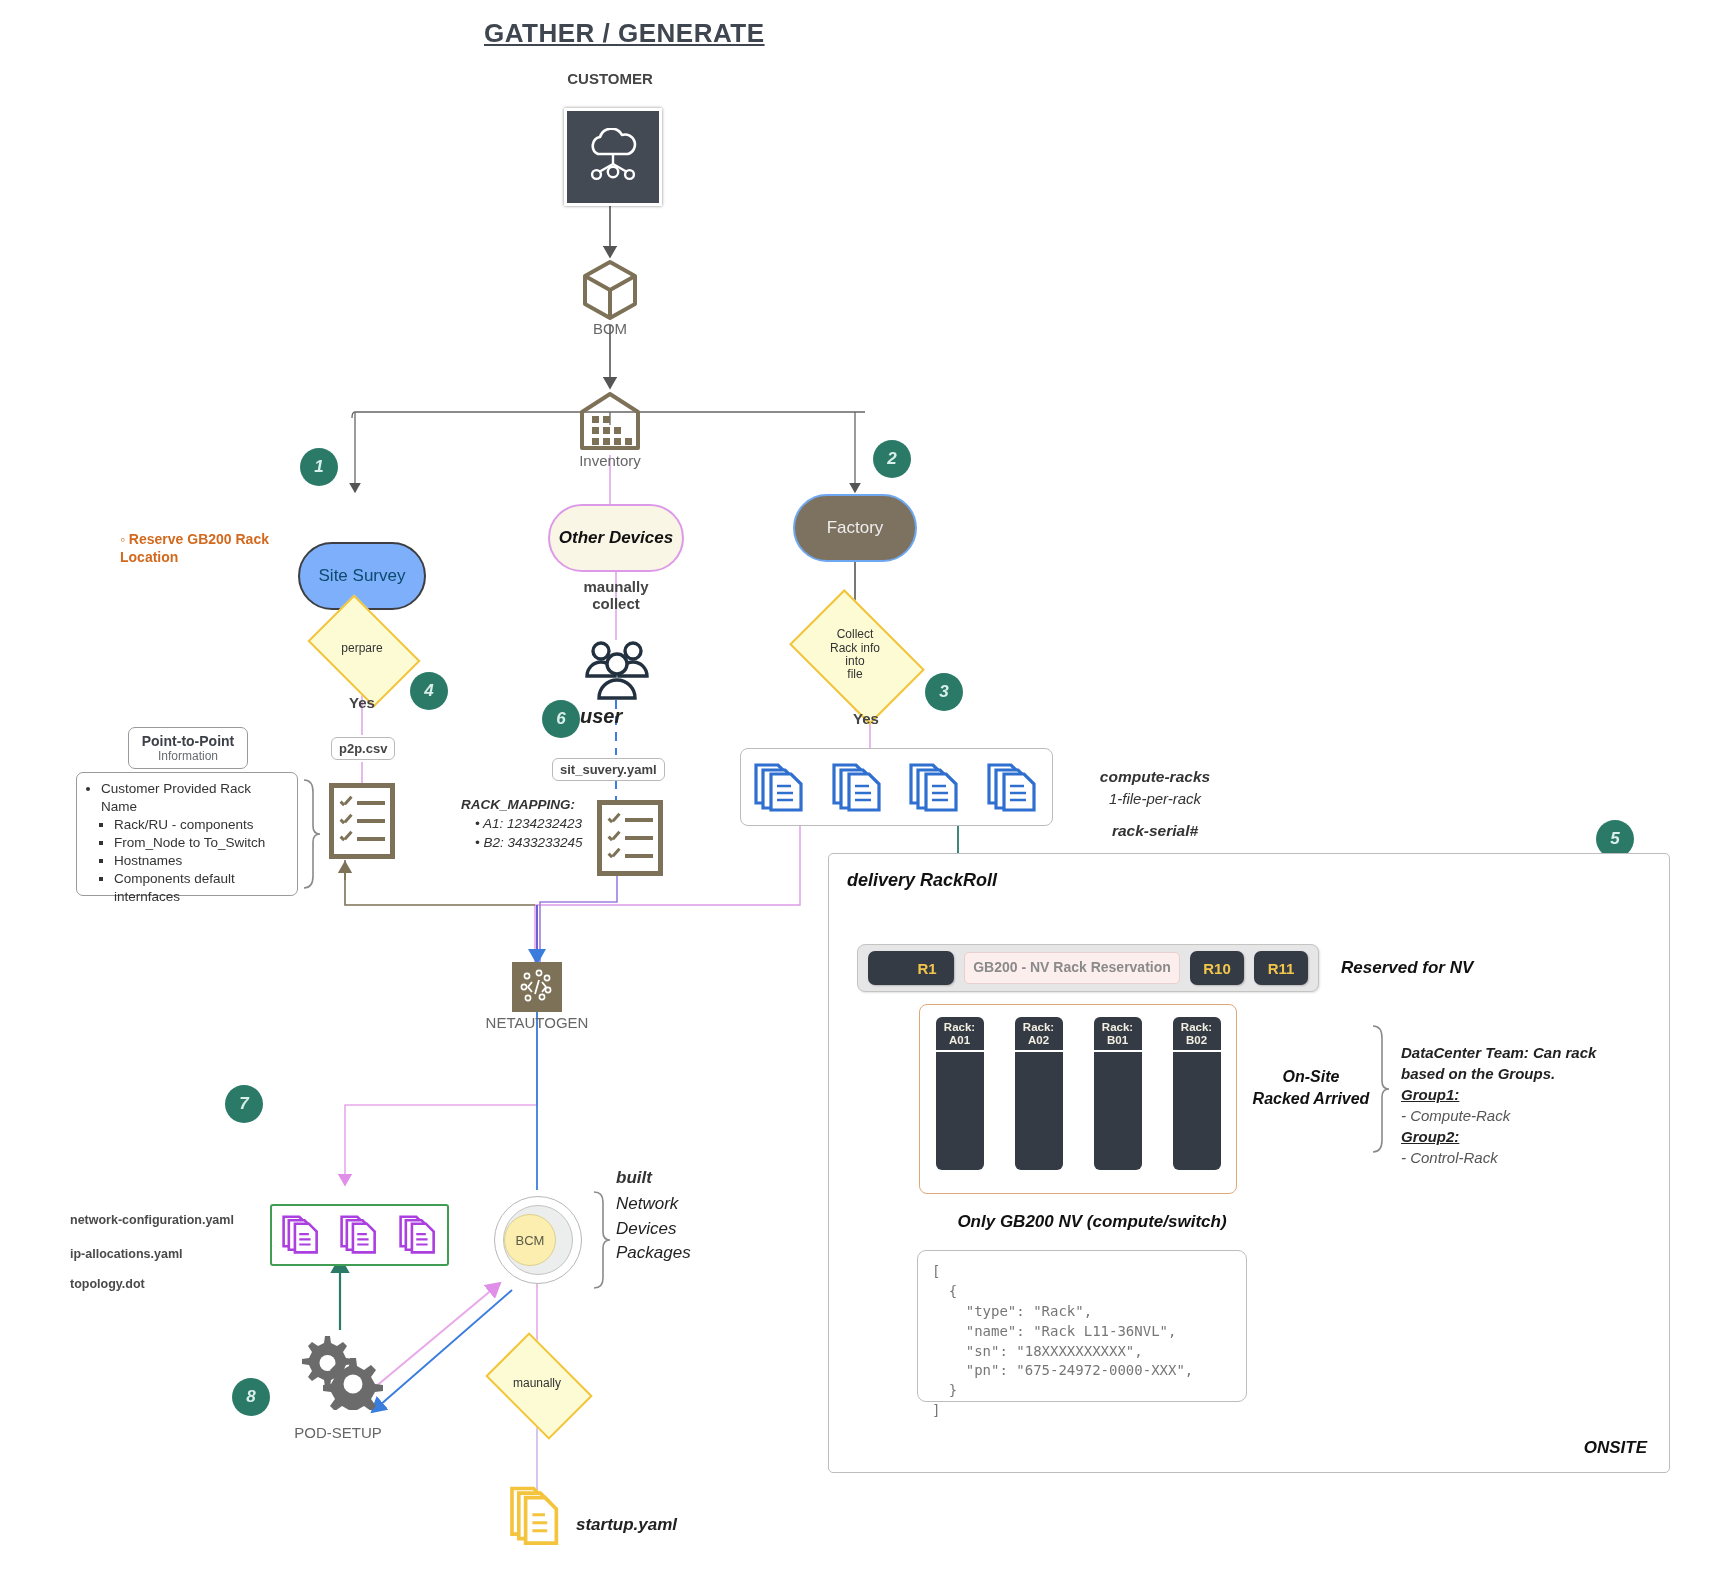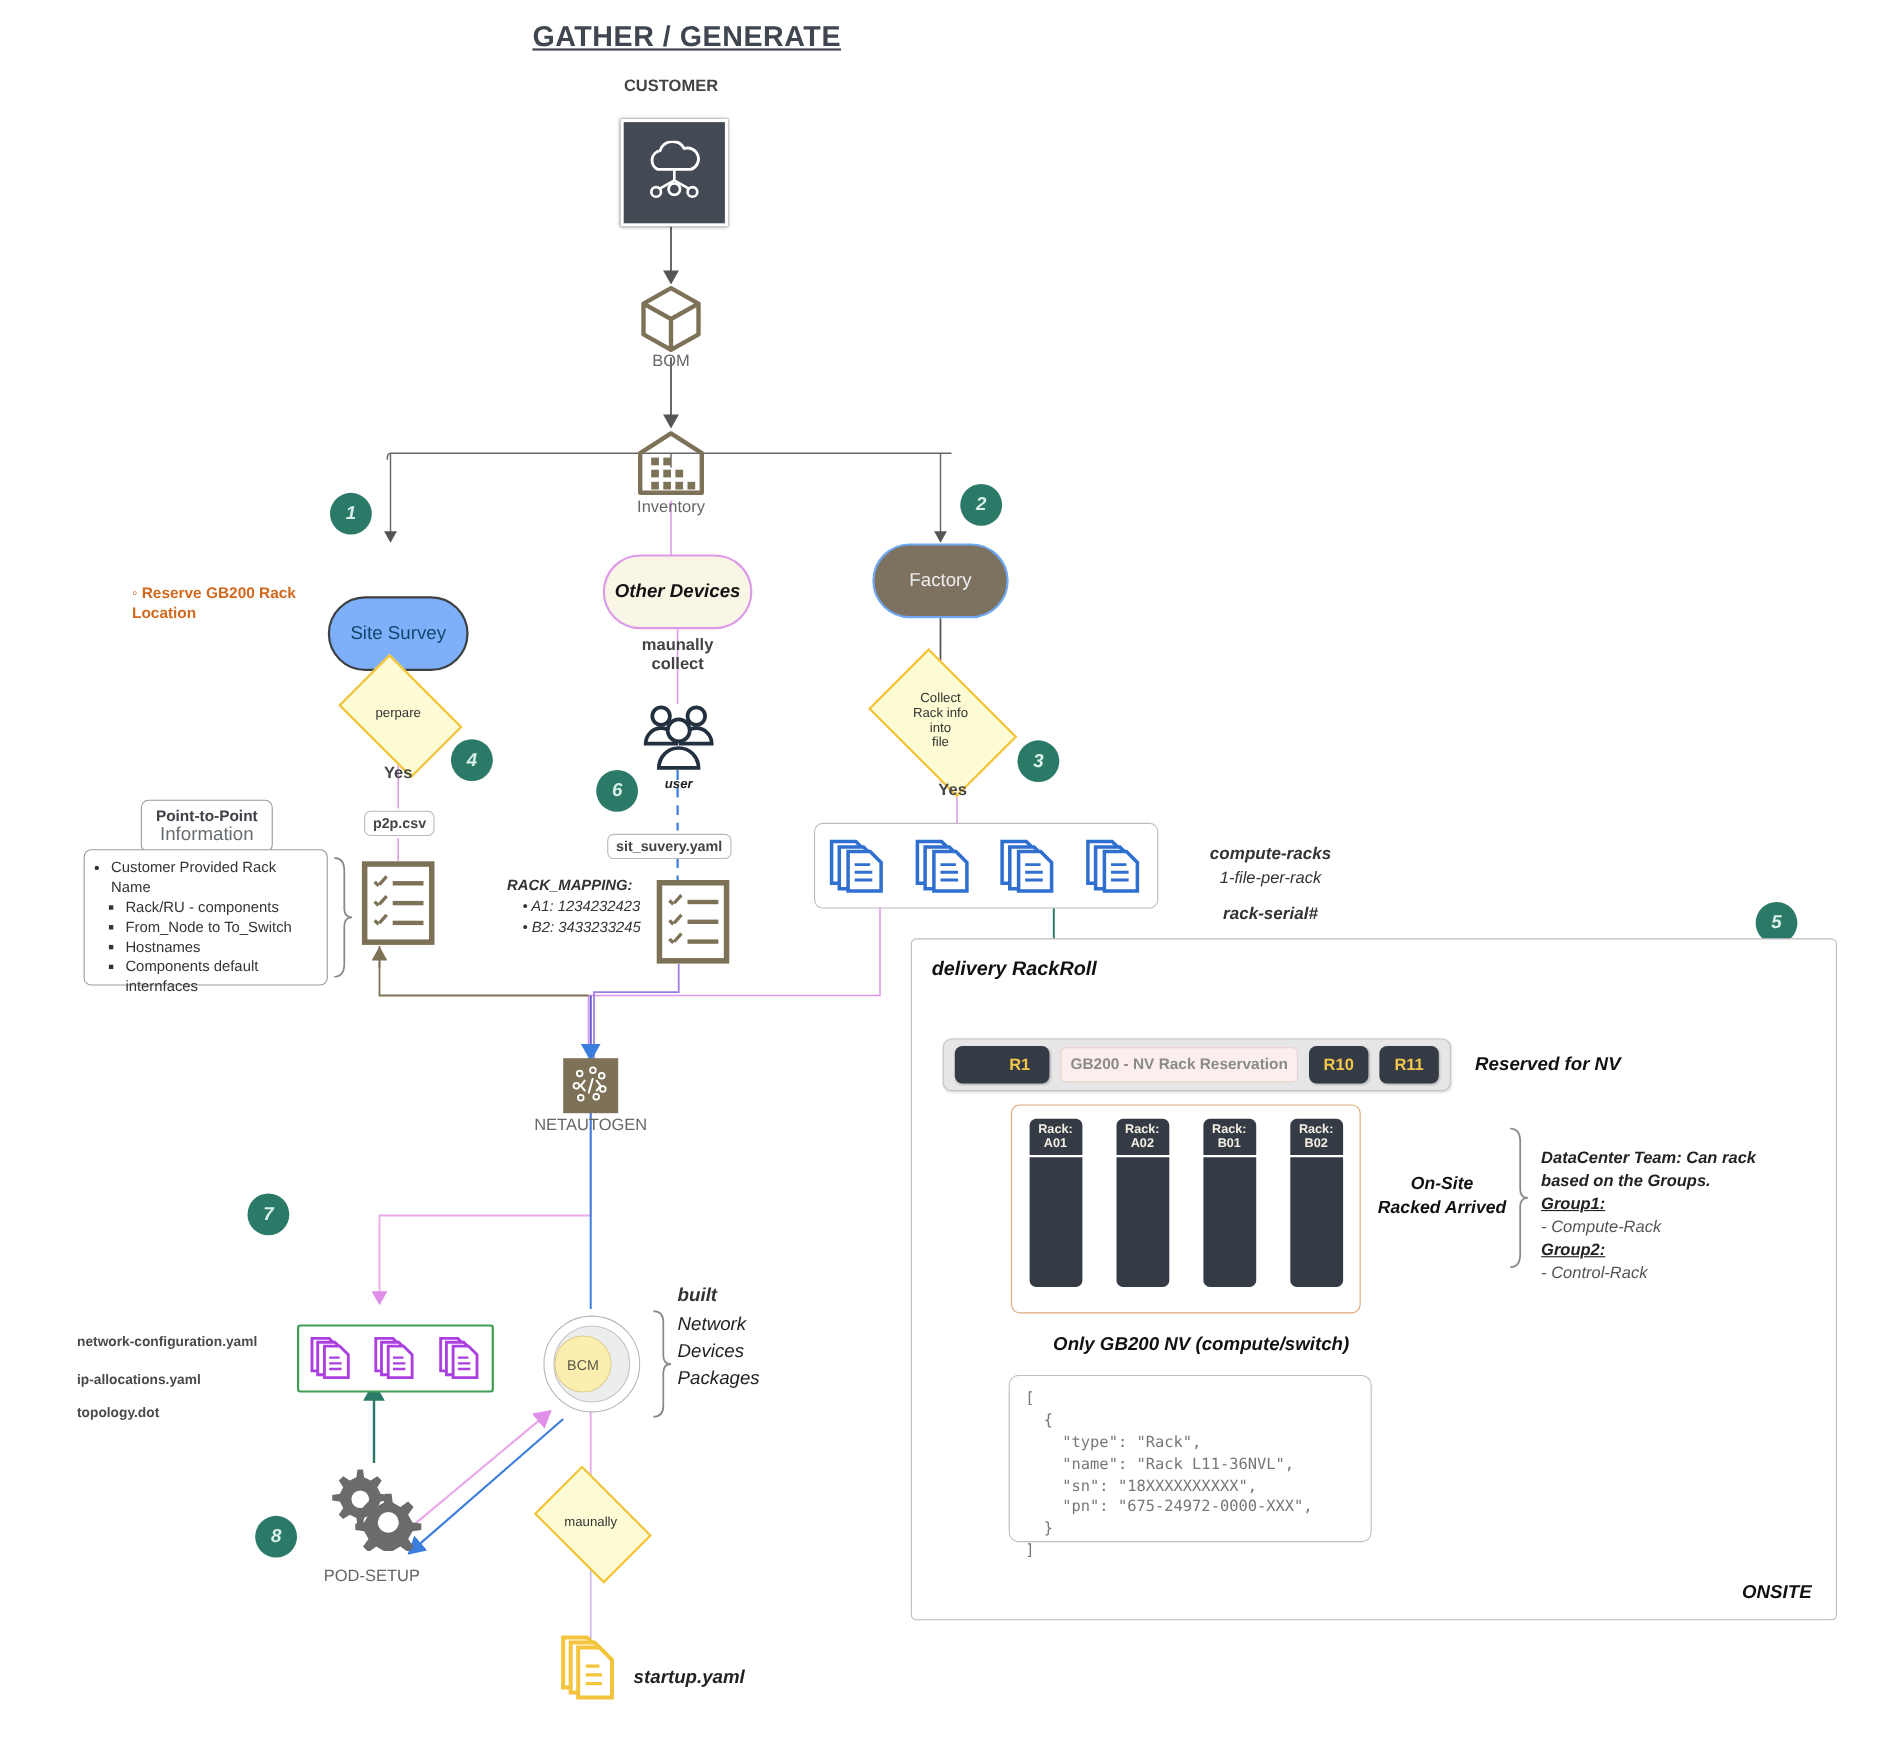--- a/index.html
+++ b/index.html
@@ -49,21 +49,21 @@
   .ck:before{content:"";position:absolute;left:1px;top:5px;width:5px;height:2.6px;
      background:#7d7257;transform:rotate(45deg);}
   .ck:after{content:"";position:absolute;left:4px;top:2px;width:10px;height:2.6px;
      background:#7d7257;transform:rotate(-48deg);}
   .dash{flex:1;height:4px;background:#7d7257;}
 
   
   .ibox{border:1px solid #9a9a9a;border-radius:7px;background:#fff;box-sizing:border-box;}
   .ibox-h{text-align:center;padding:5px 8px;}
   .ibox-h b{display:block;font-size:14px;color:#3c4148;}
-  .ibox-h span{display:block;font-size:17px;color:#676c72;}
+  .ibox-h span{display:block;font-size:12px;color:#676c72;}
   .ibox-l{padding:7px 10px;font-size:13.5px;color:#333;line-height:1.33;}
   .ibox-l ul{margin:0;padding-left:14px;list-style:disc;}
   .ibox-l ul ul{padding-left:13px;list-style:square;}
   .ibox-l li{margin:0;}
 
   
   .grpbox{border:1px solid #bcbcbc;border-radius:8px;background:#fff;box-sizing:border-box;}
 
   
   .panel{border:1px solid #bdbdbd;border-radius:5px;background:#fff;box-sizing:border-box;}
@@ -278,21 +278,21 @@
   <div class="abs" style="left:578px;top:638px;">
     <svg width="78" height="62" viewBox="0 0 78 62">
       <circle cx="23" cy="13" r="8" fill="none" stroke="#22303f" stroke-width="3.4"></circle>
       <path d="M9 38 a14 14 0 0 1 28 0 z" fill="none" stroke="#22303f" stroke-width="3.4"></path>
       <circle cx="55" cy="13" r="8" fill="none" stroke="#22303f" stroke-width="3.4"></circle>
       <path d="M41 38 a14 14 0 0 1 28 0 z" fill="none" stroke="#22303f" stroke-width="3.4"></path>
       <circle cx="39" cy="26" r="10" fill="#fff" stroke="#22303f" stroke-width="3.4"></circle>
       <path d="M21 60 a18 18 0 0 1 36 0 z" fill="#fff" stroke="#22303f" stroke-width="3.4"></path>
     </svg>
   </div>
-  <div class="abs" style="left:580px;top:705px;width:74px;text-align:center;font-size:12px;
+  <div class="abs" style="left:580px;top:705px;width:74px;text-align:left;font-size:20px;
        font-weight:bold;font-style:italic;color:#222;">user</div>
 
   <div class="abs chip" style="left:552px;top:758px;">sit_suvery.yaml</div>
 
   <div class="abs clist" style="left:597px;top:800px;">
     <div class="crow">
         <span class="ck"></span>
         <span class="dash"></span>
       </div>
     <div class="crow">

